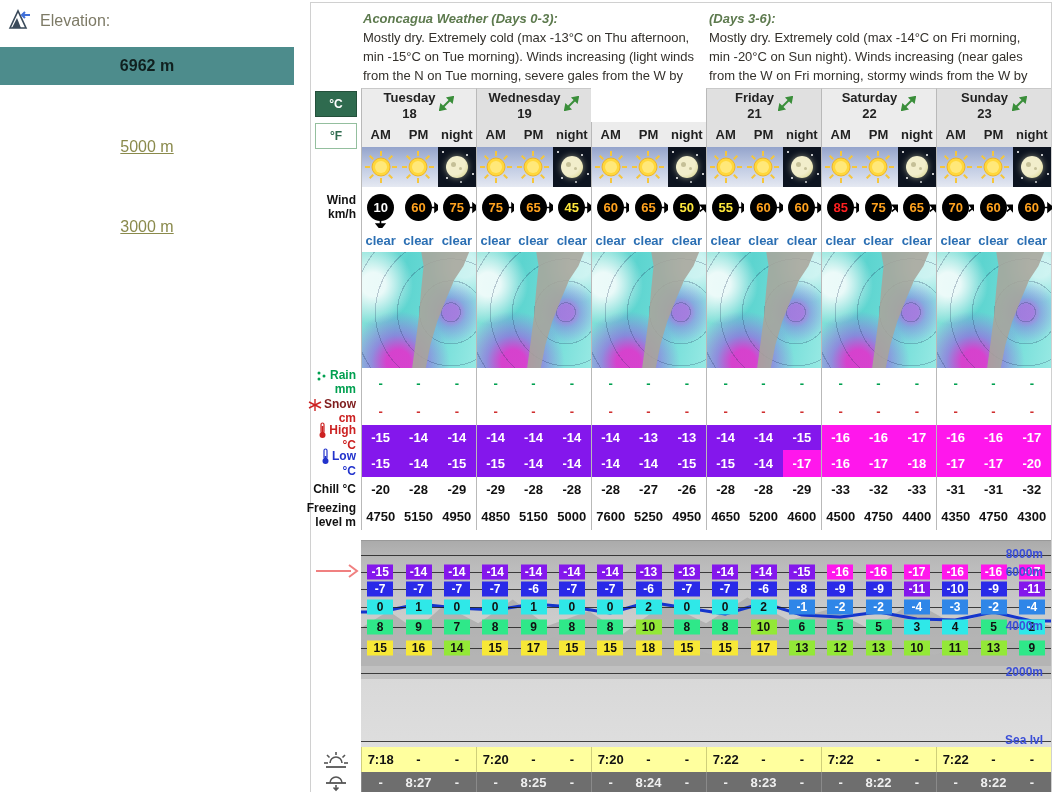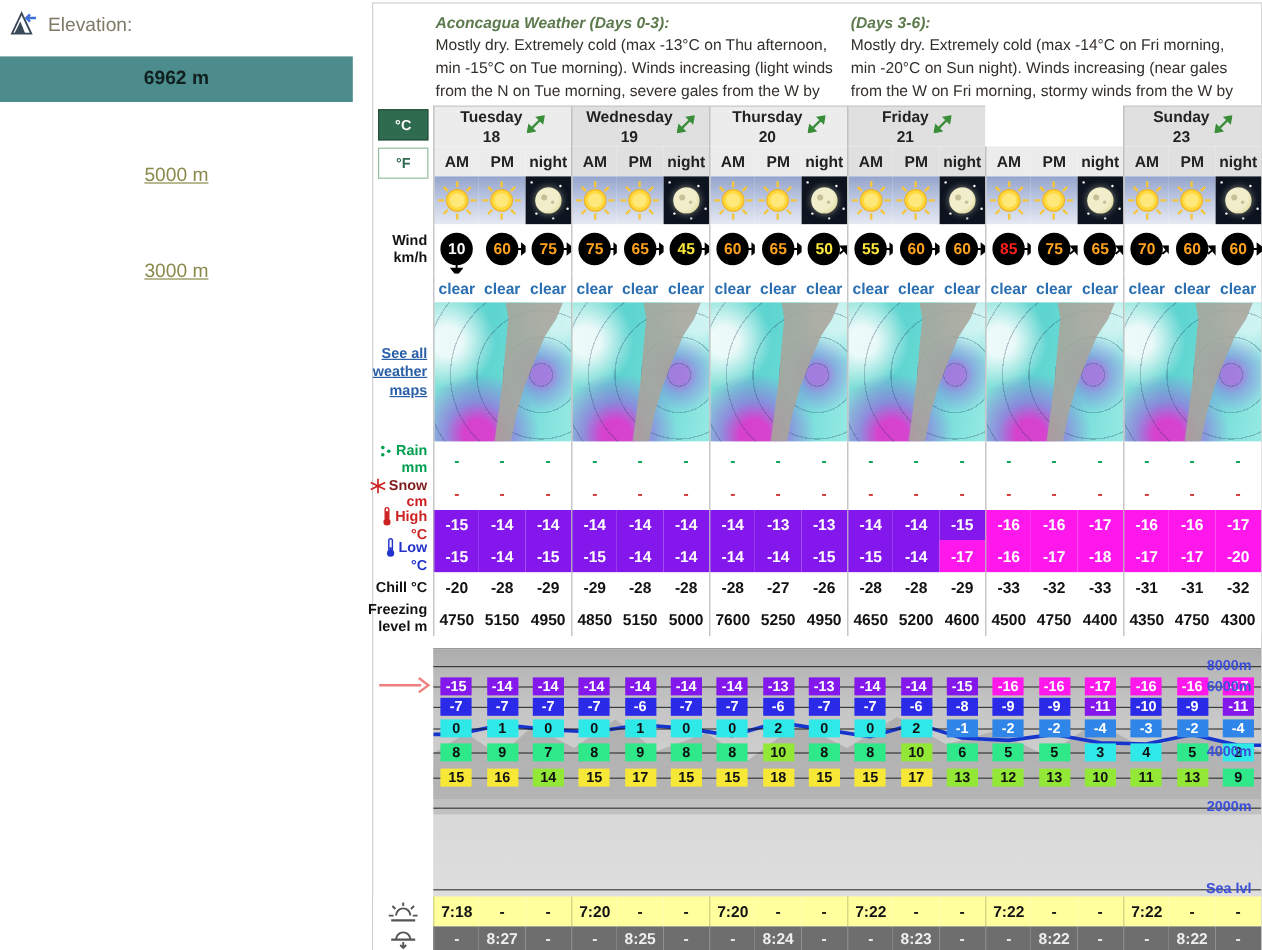--- a/index.html
+++ b/index.html
@@ -139,23 +139,20 @@
     <div id="fgrid">
       <div class="unitwrap">
         <div class="unitbtn" id="btn-c">°C</div>
         <div class="unitbtn" id="btn-f">°F</div>
       </div>
 
     <div class="cell lab lab2" style="grid-area: 4 / 1;">
           <span>Wind</span>
           <span>km/h</span>
         </div>
-        <div class="cell lab lab2" style="grid-area: 6 / 1;">
-          <span class="mapslink">See all weather maps</span>
-        </div>
         <div class="cell lab lab2" style="grid-area: 7 / 1;">
           <span style="display:flex;align-items:center;color:#00a050;"><svg class="labicon" width="12" height="14" viewBox="0 0 12 14">
               <circle cx="3" cy="4" r="1.5" fill="#00a050"></circle>
               <circle cx="8" cy="7" r="1.5" fill="#00a050"></circle>
               <circle cx="3" cy="10" r="1.5" fill="#00a050"></circle>
             </svg>Rain</span>
           <span style="color:#00a050;">mm</span>
         </div>
         <div class="cell lab lab2" style="grid-area: 8 / 1;">
           <span style="display:flex;align-items:center;color:#7f1d1d;"><svg class="labicon" width="14" height="14" viewBox="0 0 14 14">
@@ -202,32 +199,32 @@
         <div class="cell dayhead day-odd dstart" style="grid-area: 1 / 5 / auto / span 3;">
           <div class="dh-txt">Wednesday<br>19</div>
           <div><svg width="15" height="15" viewBox="0 0 15 15">
               <g stroke="#3a8e3a" stroke-width="2" fill="#3a8e3a">
                 <line x1="4" y1="11" x2="11" y2="4"></line>
                 <polygon points="9,2 14,1 13,6"></polygon>
                 <polygon points="2,9 1,14 6,13"></polygon>
               </g>
             </svg></div>
         </div>
-        <div class="cell dayhead day-even dstart" style="grid-area: 1 / 8 / auto / span 3;">
-          <div class="dh-txt">Thursday<br>20</div>
+        <div class="cell dayhead day-odd dstart" style="grid-area: 1 / 11 / auto / span 3;">
+          <div class="dh-txt">Friday<br>21</div>
           <div><svg width="15" height="15" viewBox="0 0 15 15">
               <g stroke="#3a8e3a" stroke-width="2" fill="#3a8e3a">
                 <line x1="4" y1="11" x2="11" y2="4"></line>
                 <polygon points="9,2 14,1 13,6"></polygon>
                 <polygon points="2,9 1,14 6,13"></polygon>
               </g>
             </svg></div>
         </div>
-        <div class="cell dayhead day-odd dstart" style="grid-area: 1 / 11 / auto / span 3;">
-          <div class="dh-txt">Friday<br>21</div>
+        <div class="cell dayhead day-even dstart" style="grid-area: 1 / 14 / auto / span 3;">
+          <div class="dh-txt">Saturday<br>22</div>
           <div><svg width="15" height="15" viewBox="0 0 15 15">
               <g stroke="#3a8e3a" stroke-width="2" fill="#3a8e3a">
                 <line x1="4" y1="11" x2="11" y2="4"></line>
                 <polygon points="9,2 14,1 13,6"></polygon>
                 <polygon points="2,9 1,14 6,13"></polygon>
               </g>
             </svg></div>
         </div>
         <div class="cell dayhead day-odd dstart" style="grid-area: 1 / 17 / auto / span 3;">
           <div class="dh-txt">Sunday<br>23</div>

